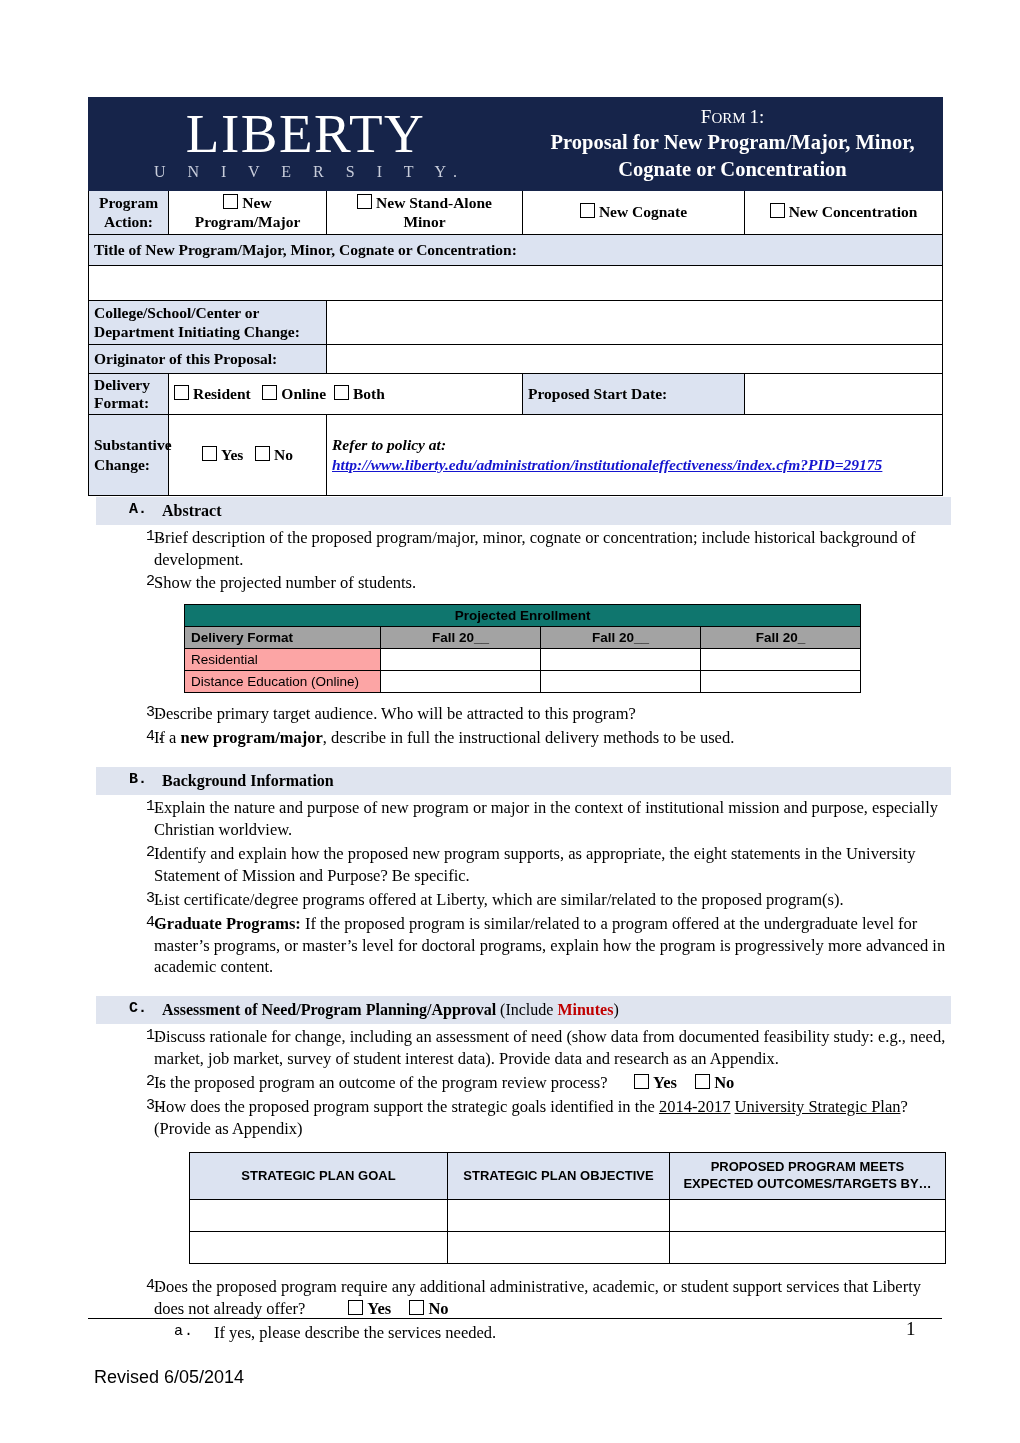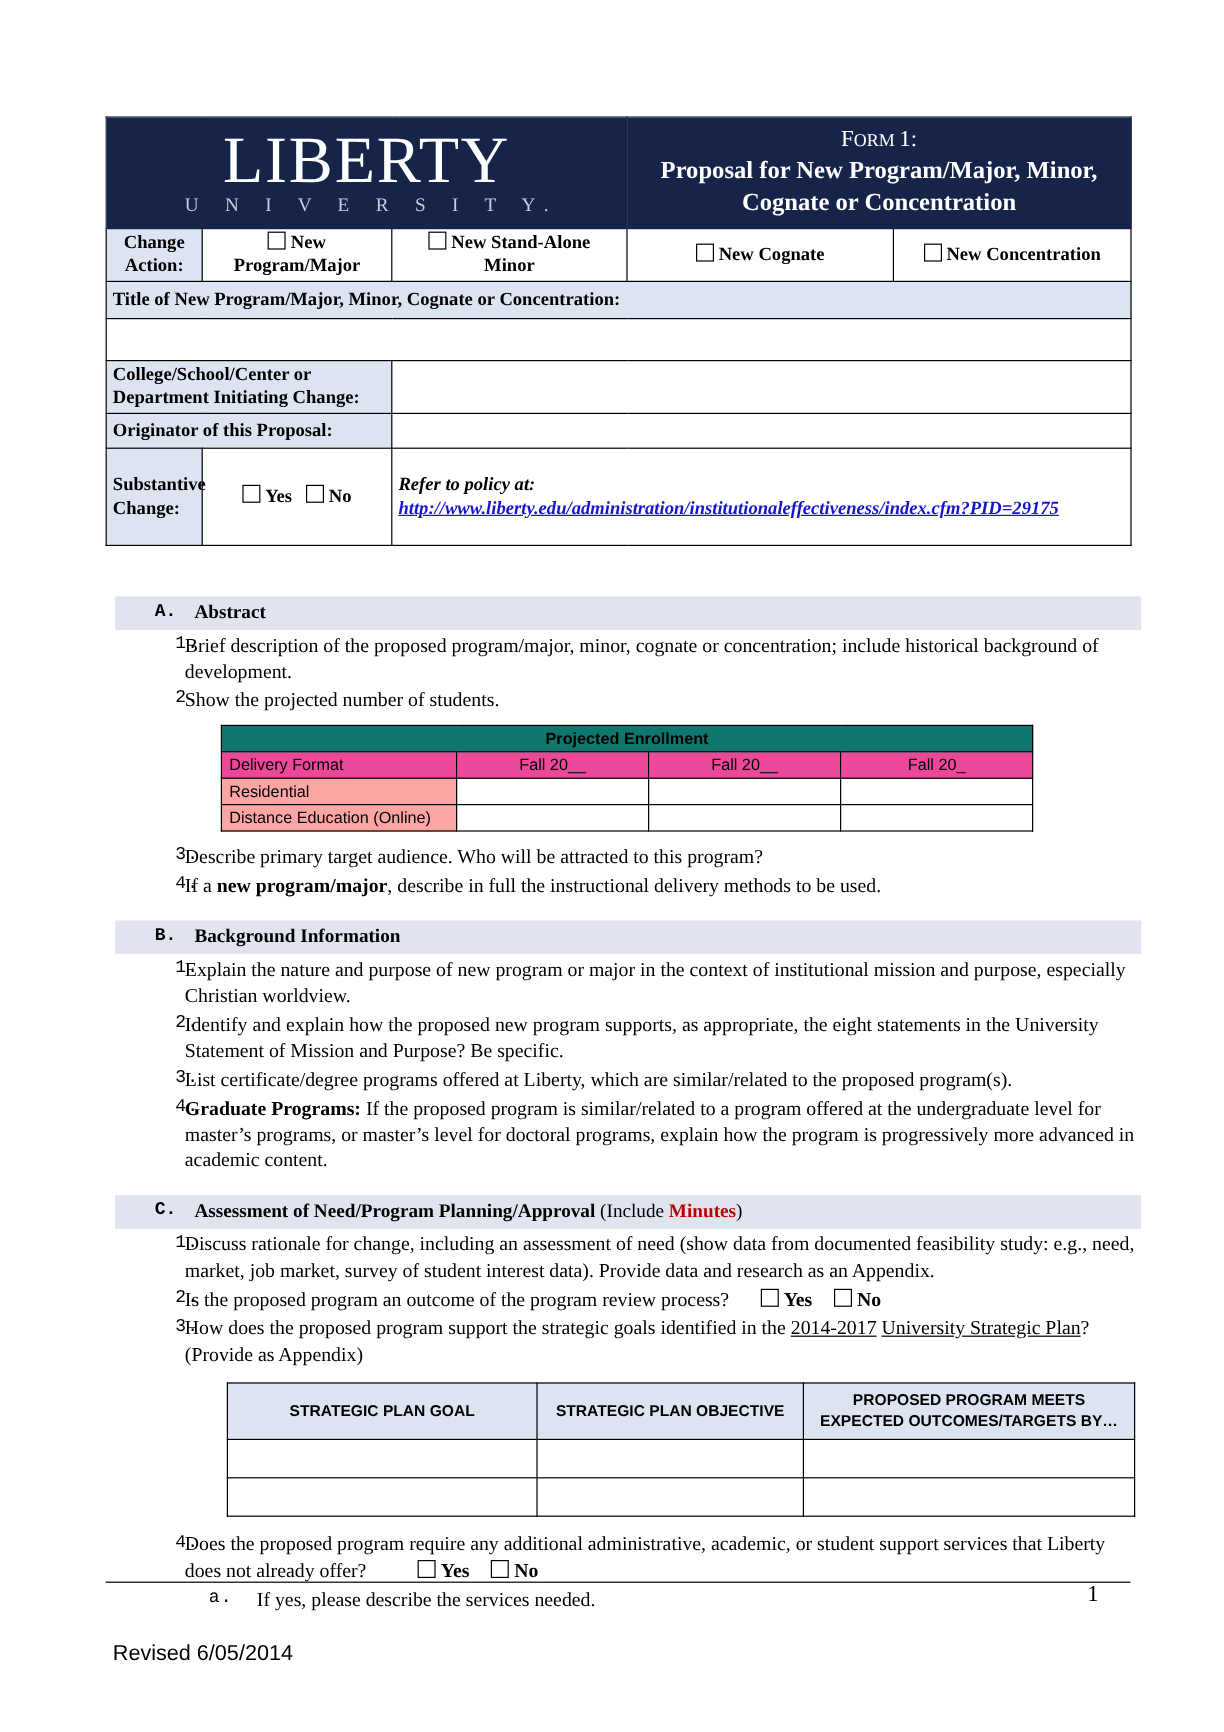--- a/index.html
+++ b/index.html
@@ -220,22 +220,22 @@
     font-size: 13.5px;
     padding: 2px 6px;
     height: 17px;
   }
   .enroll-table .t-title {
     text-align: center;
     font-weight: bold;
     background: #0f766e;
   }
   .enroll-table .hd {
-    background: #ec4899;
-    font-weight: normal;
+    background: #a3a3a3;
+    font-weight: bold;
   }
   .enroll-table .hd.c { text-align: center; }
   .enroll-table .rowlbl { background:#fca5a5; }
 
   .sp-table {
     border-collapse: collapse;
     table-layout: fixed;
     width: 756px;
     margin: 12px 0 12px 93px;
     font-family: "Liberation Sans", sans-serif;
@@ -303,21 +303,21 @@
       </td>
       <td class="navy title-cell" colspan="3">
         <div class="title-line1"><span>F</span><span class="sc-small">ORM </span><span>1:</span></div>
         <div class="title-line2">Proposal for New Program/Major, Minor,</div>
         <div class="title-line2">Cognate or Concentration</div>
       </td>
     </tr>
 
     <tr>
       <td class="lbl ctr two-line">
-        <span>Change</span><br>
+        <span>Program</span><br>
         <span>Action:</span>
       </td>
       <td class="white ctr two-line">
         <span class="cb"></span><span>New</span><br>
         <span>Program/Major</span>
       </td>
       <td class="white ctr two-line">
         <span class="cb"></span><span>New Stand-Alone</span><br>
         <span>Minor</span>
       </td>
@@ -343,20 +343,30 @@
         <span>Department Initiating Change:</span>
       </td>
       <td class="white" colspan="4"></td>
     </tr>
 
     <tr>
       <td class="lbl" colspan="2" style="height:24px">Originator of this Proposal:</td>
       <td class="white" colspan="4"></td>
     </tr>
 
+    <tr>
+      <td class="lbl" style="height:32px">Delivery Format:</td>
+      <td class="white cbrow" colspan="2">
+        <span class="cb"></span><span>Resident</span>&nbsp;&nbsp;
+        <span class="cb"></span><span>Online</span>&nbsp;
+        <span class="cb"></span><span>Both</span>
+      </td>
+      <td class="lbl" colspan="2">Proposed Start Date:</td>
+      <td class="white"></td>
+    </tr>
 
     <tr>
       <td class="lbl two-line" style="height:56px">
         <span>Substantive</span><br>
         <span>Change:</span>
       </td>
       <td class="white cbrow ctr">
         <span class="cb"></span><span>Yes</span>&nbsp;&nbsp;
         <span class="cb"></span><span>No</span>
       </td>

